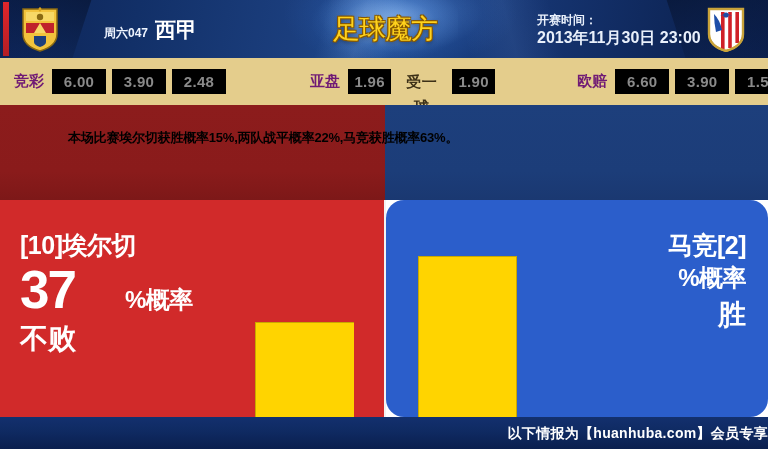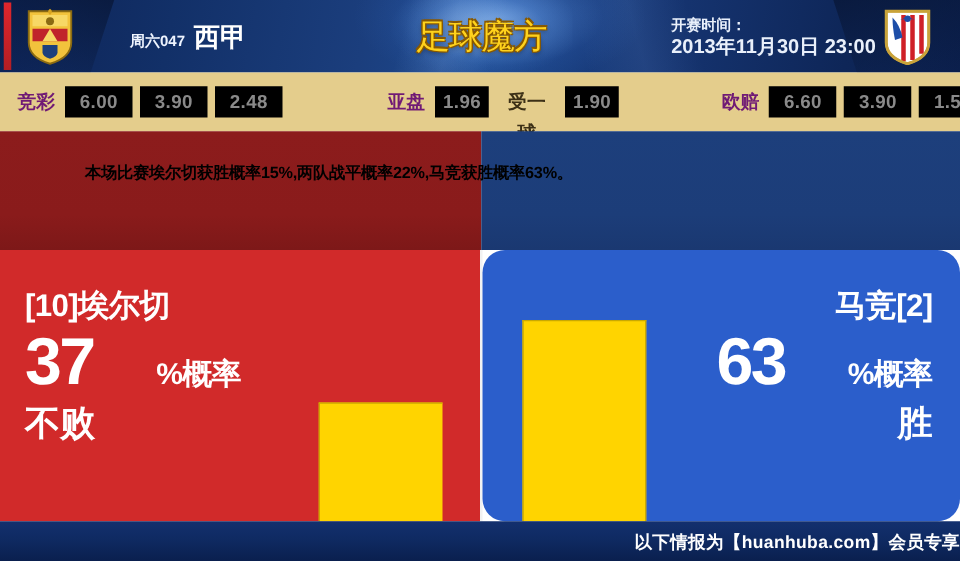--- a/index.html
+++ b/index.html
@@ -400,21 +400,20 @@
       <div class="bar bar-left"></div>
     </div>
 
     <div class="panel-divider"></div>
 
     <div class="panel-right">
       <div class="bar bar-right"></div>
       <div class="team-block right">
         <div class="team-name">马竞[2]</div>
         <div class="pct-row right">
-          <span class="pct-number">63</span>
           <span class="pct-suffix">%概率</span>
         </div>
         <div class="outcome">胜</div>
       </div>
     </div>
   </div>
 
   <div class="footer"></div>
   <div class="footer-text">以下情报为【huanhuba.com】会员专享</div>
 

